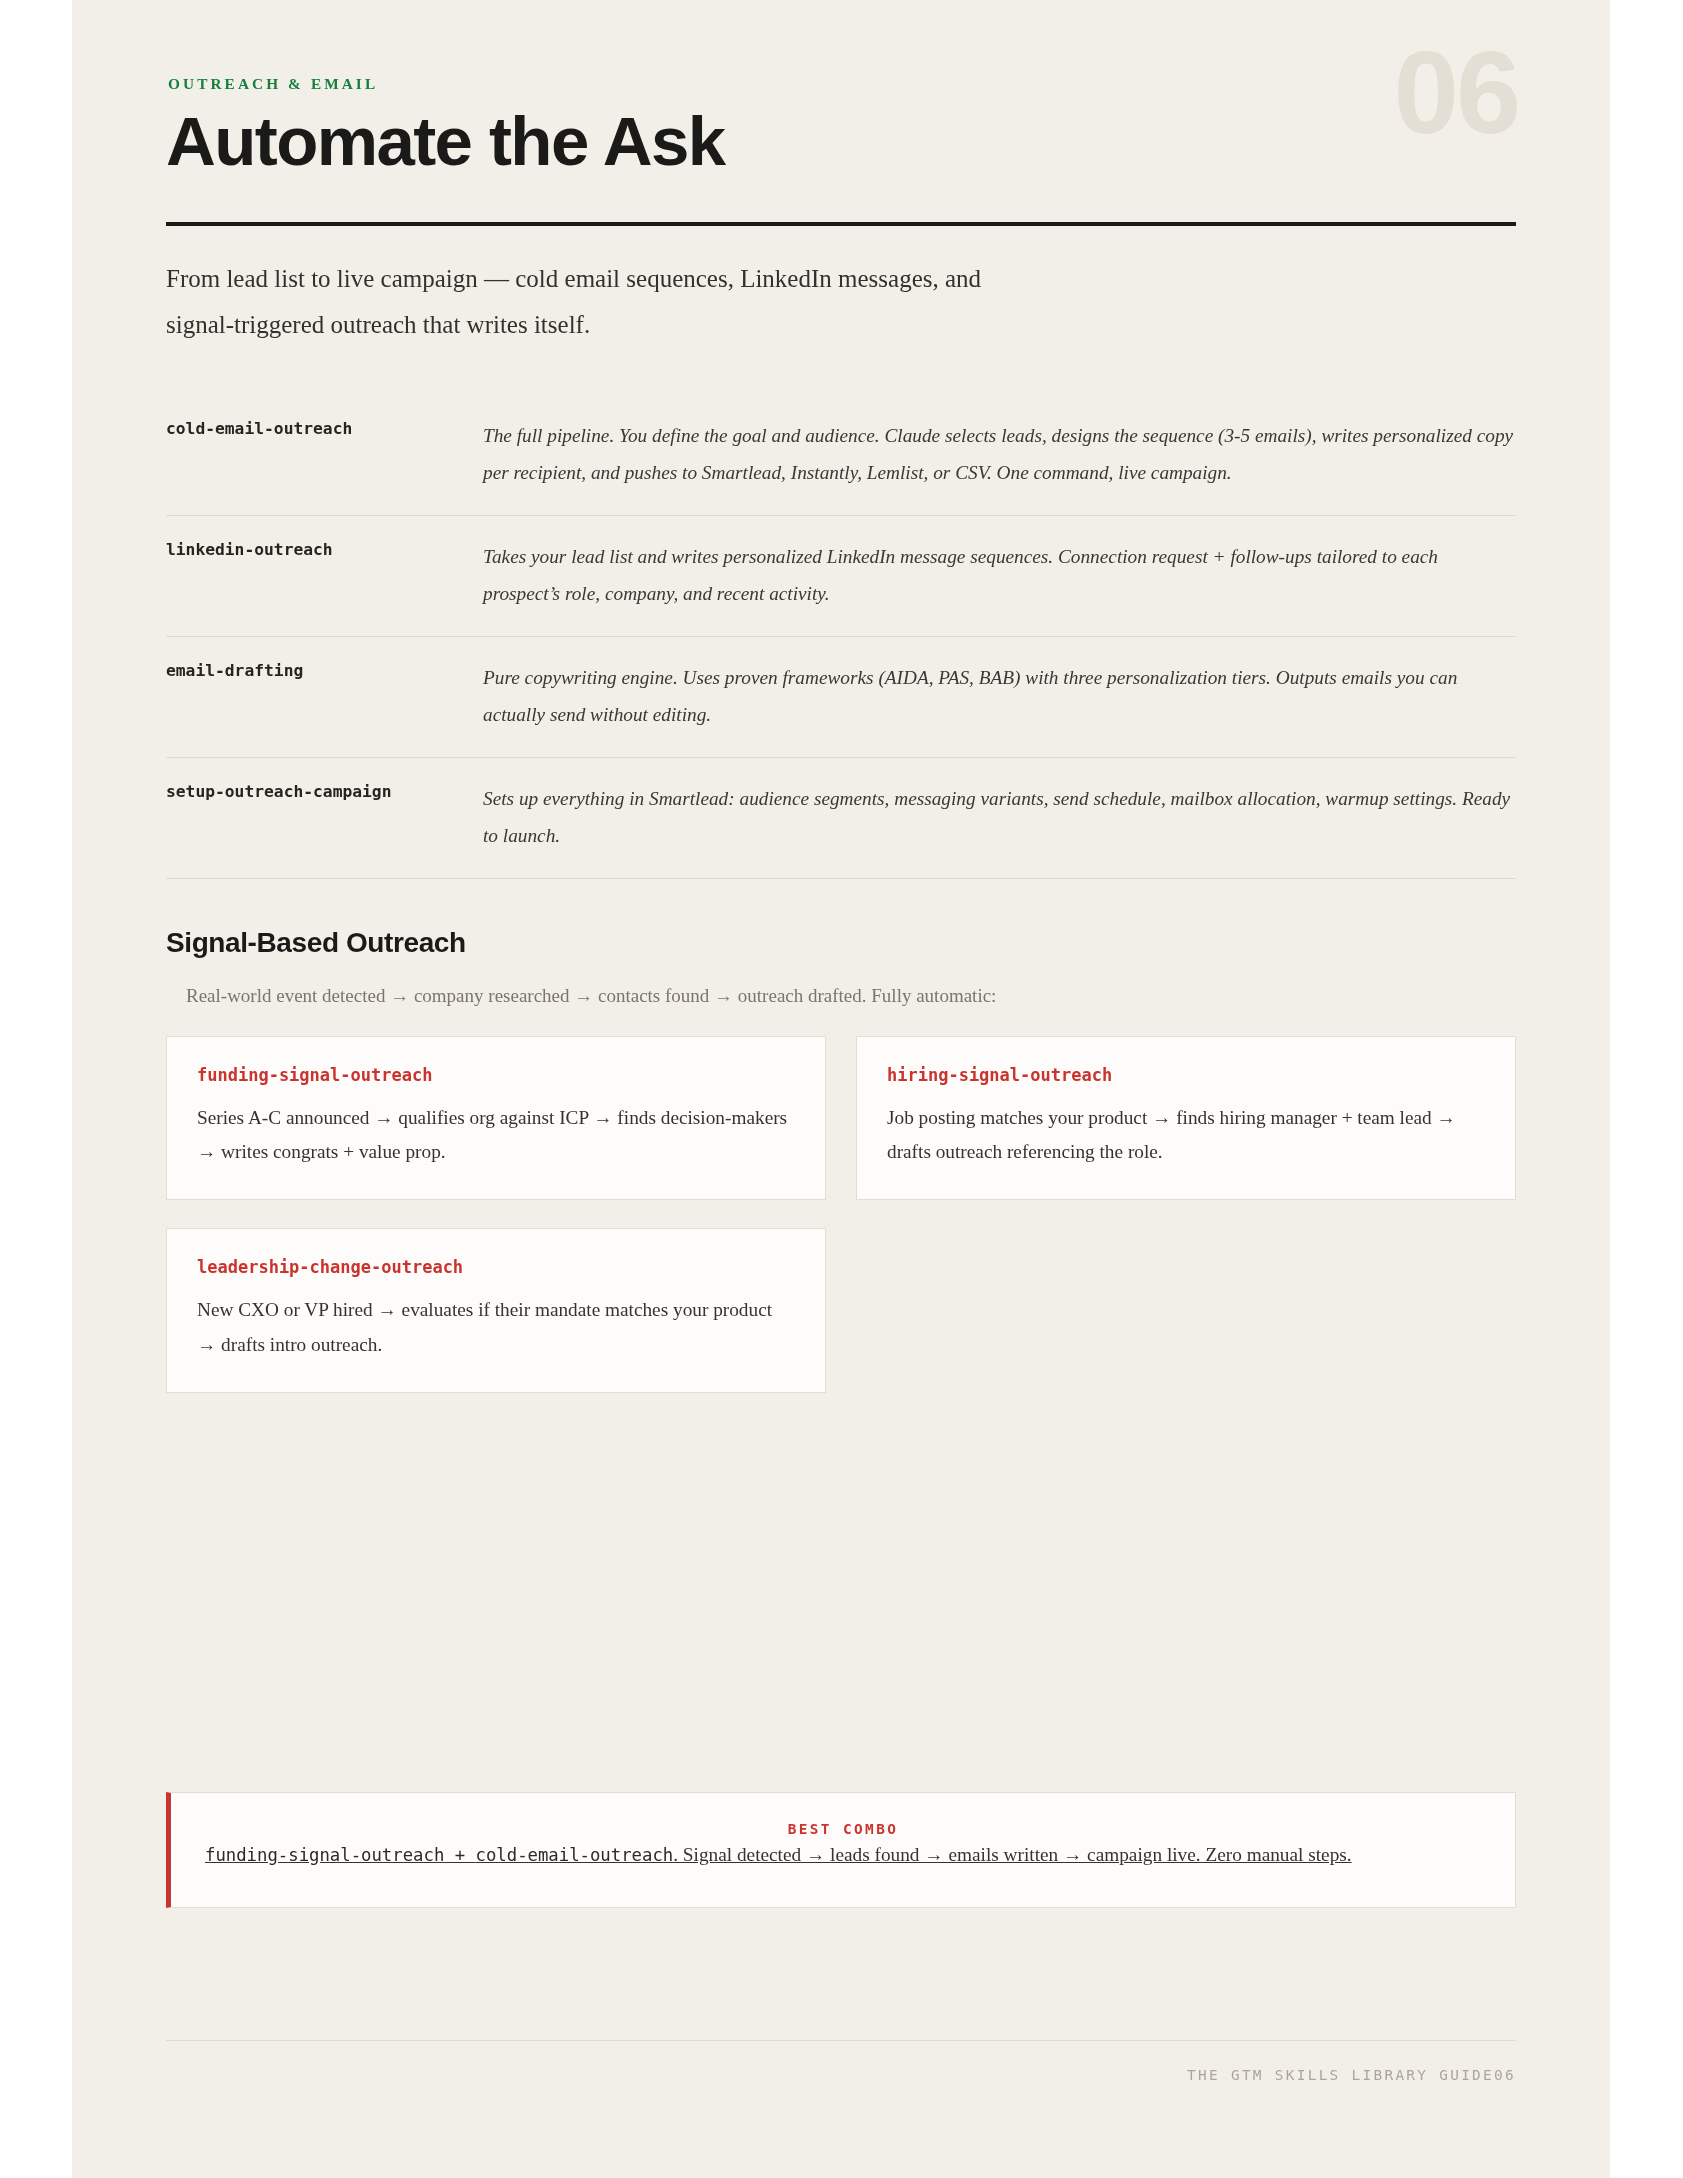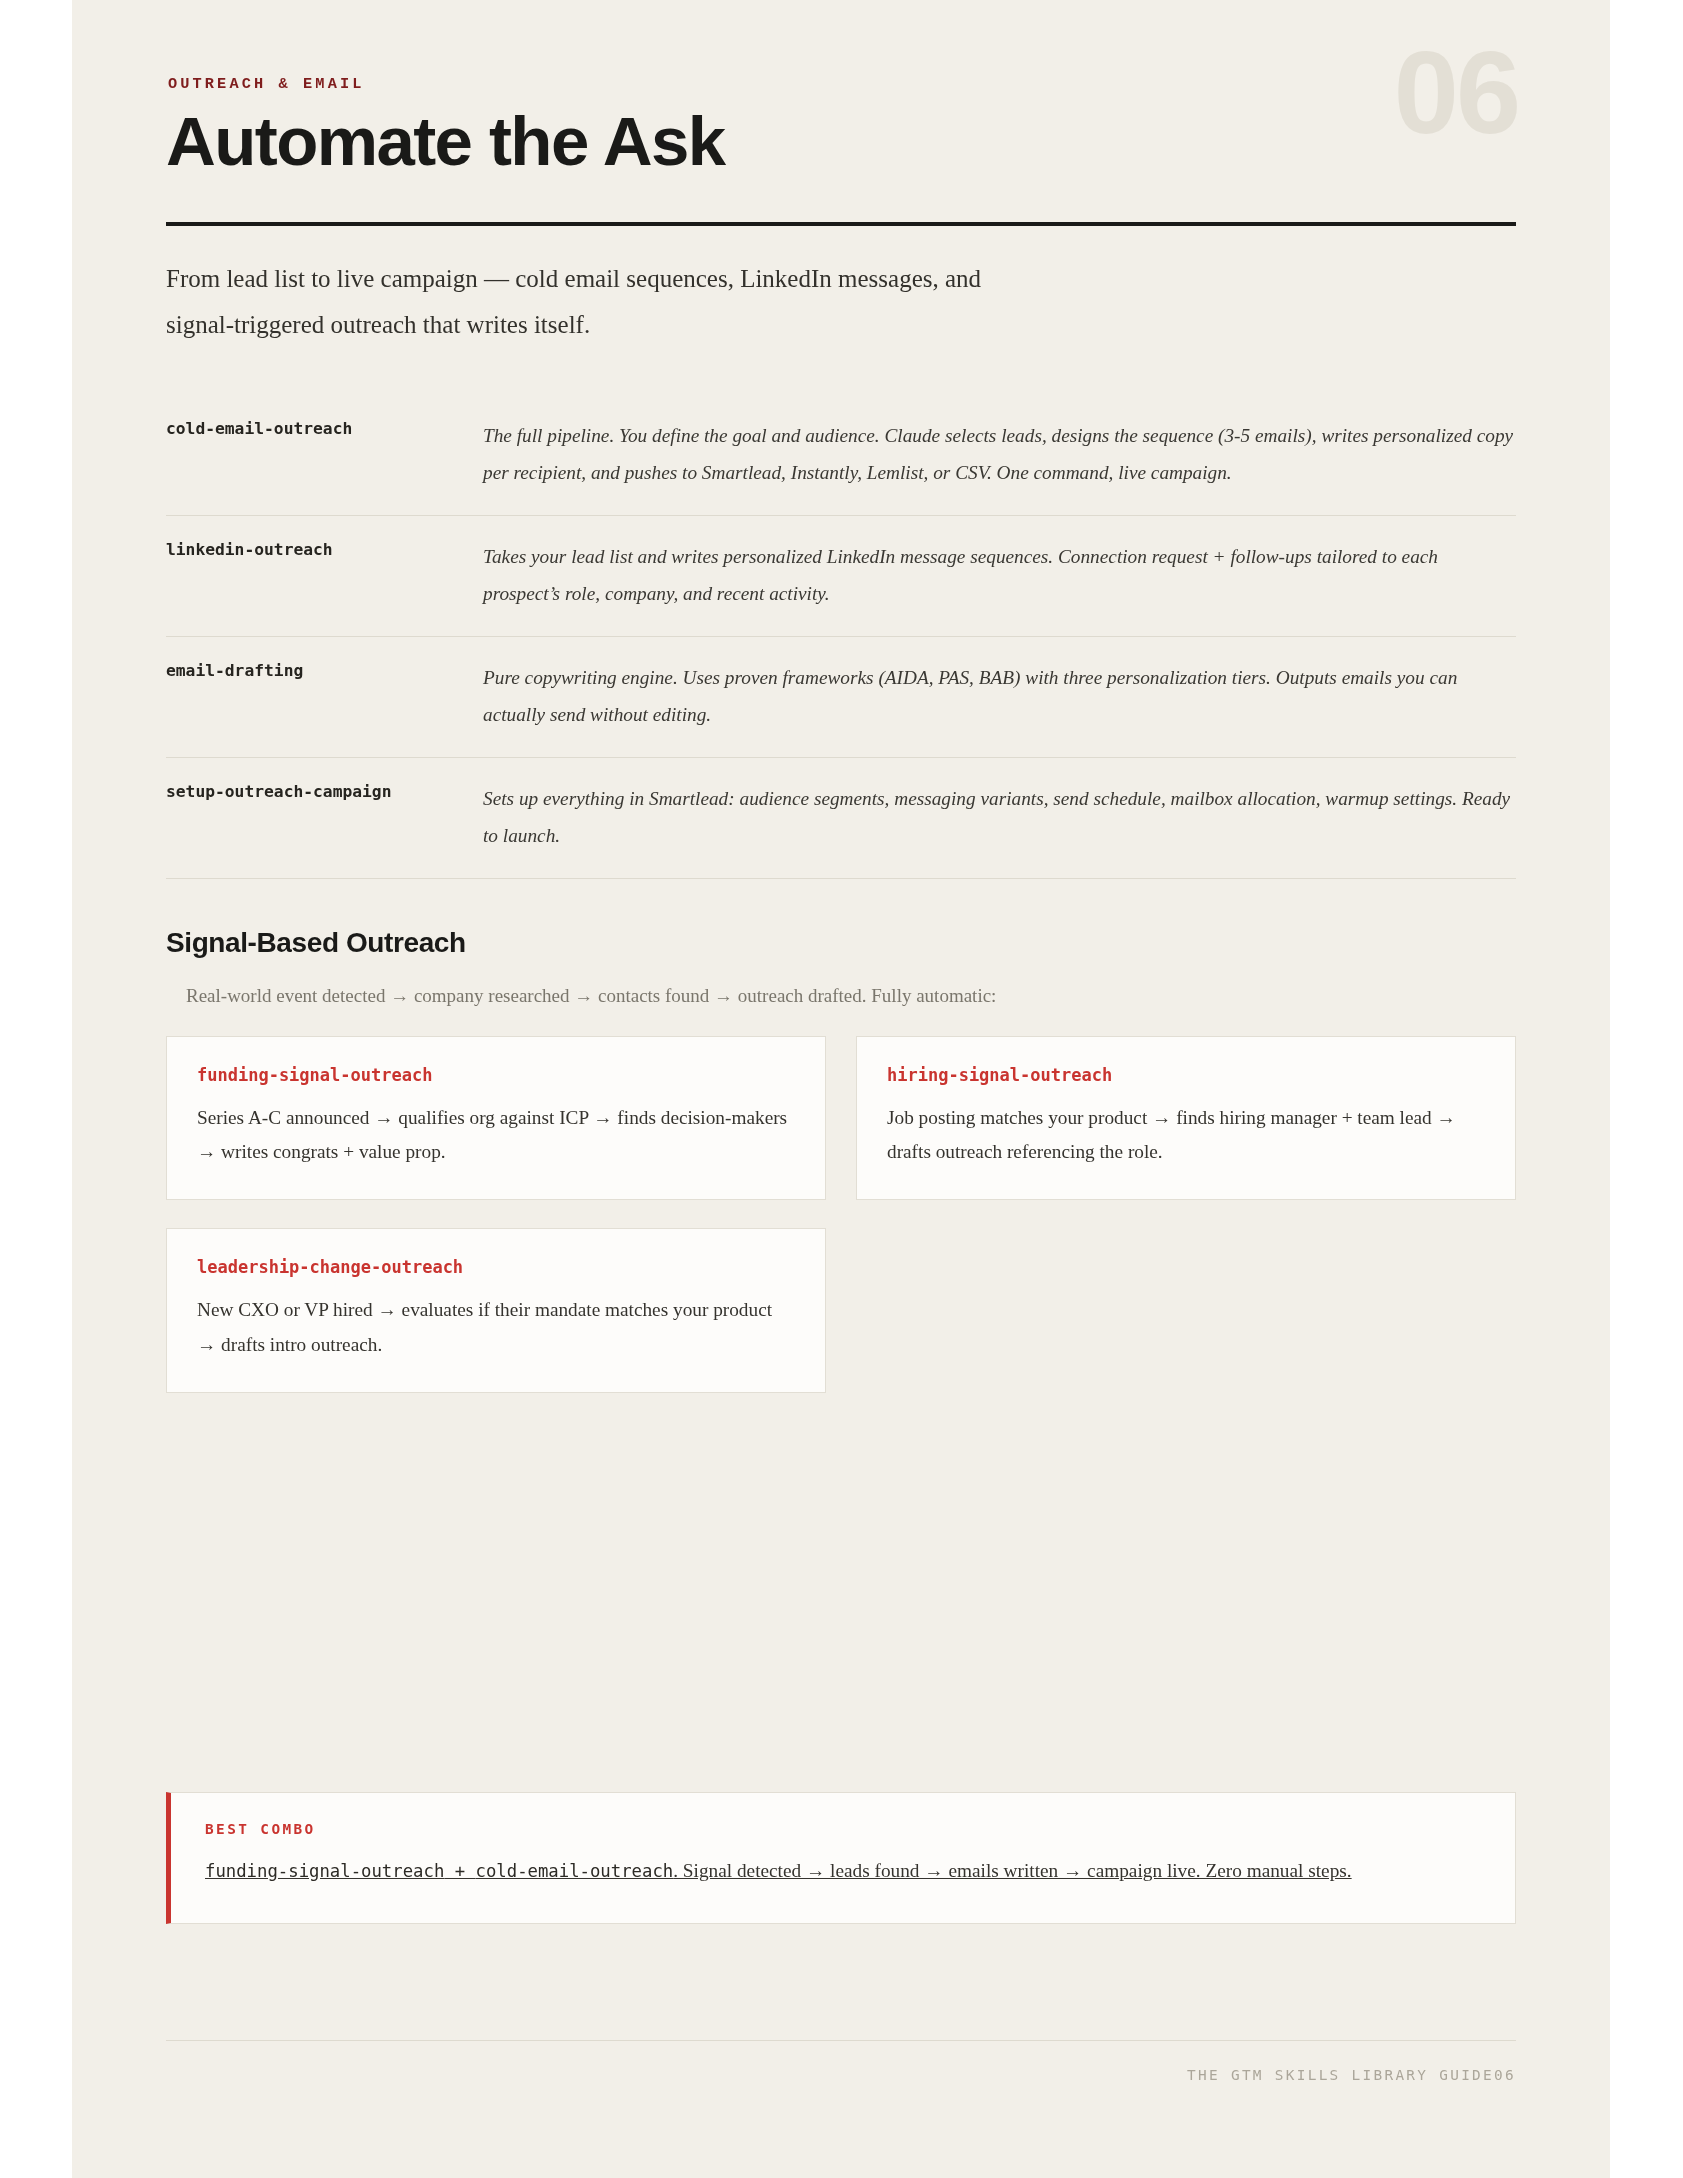--- a/index.html
+++ b/index.html
@@ -31,25 +31,25 @@
     width: 1350px;
     height: 2178px;
   }
 
   
   .header {
     position: relative;
     padding-top: 75px;
   }
   .eyebrow {
-    font-family: Liberation Mono, monospace;
+    font-family: Liberation Serif, serif;
     font-size: 15.3px;
     font-weight: 700;
     letter-spacing: 3.1px;
-    color: #7f1d1d;
+    color: #15803d;
     margin: 0 0 14px 2px;
   }
   .page-title {
     font-family: "Liberation Sans", sans-serif;
     font-size: 69px;
     font-weight: 700;
     letter-spacing: -1.6px;
     color: #1A1A18;
     margin: 0;
     line-height: 1.0;
@@ -170,21 +170,21 @@
     border-left: 5px solid #C9342F;
     padding: 28px 34px 34px 34px;
     box-sizing: border-box;
   }
   .callout-label {
     font-family: "DejaVu Sans Mono", monospace;
     font-size: 14.4px;
     font-weight: 700;
     letter-spacing: 2.4px;
     color: #C9342F;
-    margin-bottom: 16px;
+    text-align: center;
   }
   .callout-body {
     font-size: 19.3px;
     line-height: 1.85;
     color: #35332E;
     text-decoration: underline;
   }
   .callout-body .mono {
     font-family: "DejaVu Sans Mono", monospace;
     font-size: 17.3px;

